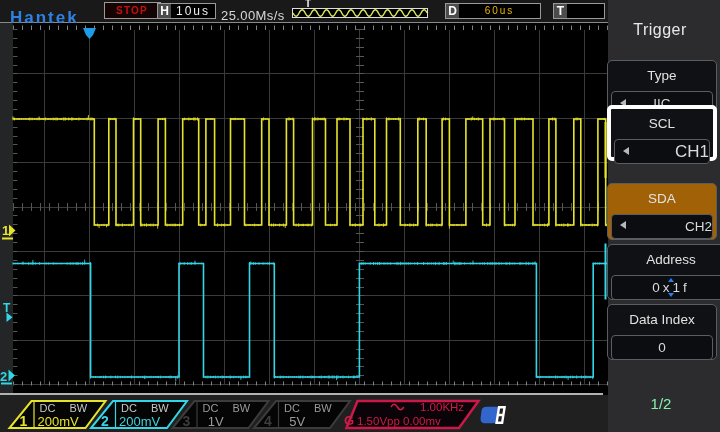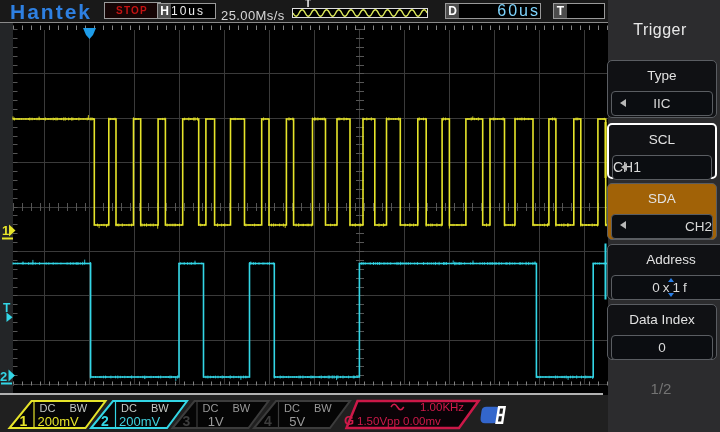--- a/index.html
+++ b/index.html
@@ -2,36 +2,36 @@
 <html><head><meta charset="utf-8"><style>
 *{margin:0;padding:0;box-sizing:border-box}
 body{width:720px;height:432px;background:#000;font-family:"Liberation Sans",sans-serif;overflow:hidden}
 #scr{position:relative;width:720px;height:432px;background:#1b1b1b}
 .abs{position:absolute}
 </style></head><body>
 <div id="scr">
 
 <div class="abs" style="left:0;top:0;width:608px;height:23px;background:#191919"></div>
 <div class="abs" style="left:0;top:22px;width:608px;height:1.5px;background:#8a8a8a"></div>
-<div class="abs" style="left:10px;top:0px;font-size:21px;font-weight:bold;color:#2e80e2;letter-spacing:2px">Hantek</div>
+<div class="abs" style="left:10px;top:8px;font-size:17px;font-weight:bold;color:#2e80e2;letter-spacing:2px">Hantek</div>
 <div class="abs" style="left:103.5px;top:1.5px;width:57px;height:17px;border:1px solid #999;background:#150404;text-align:center;line-height:15px;font-size:10px;font-weight:bold;color:#c31212;letter-spacing:1.2px">STOP</div>
 <div class="abs" style="left:157px;top:3px;width:59px;height:16px;border:1px solid #999;background:#000;display:flex">
  <div style="width:13px;background:#4c4c4c;color:#fff;font-weight:bold;font-size:12px;text-align:center;line-height:14px">H</div>
- <div style="flex:1;color:#eee;font-size:12px;line-height:14px;letter-spacing:2px">10us</div>
+ <div style="flex:1;color:#eee;font-size:12px;text-align:center;line-height:14px;letter-spacing:2px">10us</div>
 </div>
 <div class="abs" style="left:221px;top:7.5px;font-size:13px;letter-spacing:0.4px;color:#d8d8d8">25.00Ms/s</div>
 <div class="abs" style="left:292px;top:8px;width:136px;height:10px;border:1px solid #dedede;background:#000">
  <svg width="134" height="8" viewBox="0 0 134 8" style="display:block">
         <path d="M0 4 q3.05 6.6 6.1 0 q3.05 -6.6 6.1 0 q3.05 6.6 6.1 0 q3.05 -6.6 6.1 0 q3.05 6.6 6.1 0 q3.05 -6.6 6.1 0 q3.05 6.6 6.1 0 q3.05 -6.6 6.1 0 q3.05 6.6 6.1 0 q3.05 -6.6 6.1 0 q3.05 6.6 6.1 0 q3.05 -6.6 6.1 0 q3.05 6.6 6.1 0 q3.05 -6.6 6.1 0 q3.05 6.6 6.1 0 q3.05 -6.6 6.1 0 q3.05 6.6 6.1 0 q3.05 -6.6 6.1 0 q3.05 6.6 6.1 0 q3.05 -6.6 6.1 0 q3.05 6.6 6.1 0 q3.05 -6.6 6.1 0 " stroke="#dce85a" stroke-width="1.4" fill="none"></path>
       </svg>
 </div>
 <div class="abs" style="left:305px;top:-2px;font-size:10px;font-weight:bold;color:#f0f0f0">T</div>
 <div class="abs" style="left:445px;top:3px;width:96px;height:16px;border:1px solid #999;background:#000;display:flex">
  <div style="width:13px;background:#4c4c4c;color:#fff;font-weight:bold;font-size:12px;text-align:center;line-height:14px">D</div>
- <div style="flex:1;color:#7dd3fc;font-size:16px;text-align:right;line-height:14px;letter-spacing:2px">60us</div>
+ <div style="flex:1;color:#eab308;font-size:10px;text-align:center;line-height:14px;letter-spacing:2px">60us</div>
 </div>
 <div class="abs" style="left:553px;top:3px;width:52px;height:16px;border:1px solid #999;background:#000;display:flex">
  <div style="width:13px;background:#4c4c4c;color:#fff;font-weight:bold;font-size:12px;text-align:center;line-height:14px">T</div>
 </div>
 
 <svg width="612" height="373" viewBox="0 23 612 373" style="position:absolute;left:0;top:23px">
       <rect x="0" y="23" width="612" height="373" fill="#000"></rect>
       <rect x="0" y="23" width="13" height="373" fill="#232527"></rect>
       <path d="M44.5 30V384.5 M89.5 30V384.5 M134.5 30V384.5 M179.5 30V384.5 M224.5 30V384.5 M269.5 30V384.5 M314.5 30V384.5 M359.5 30V384.5 M404.5 30V384.5 M449.5 30V384.5 M494.5 30V384.5 M539.5 30V384.5 M584.5 30V384.5" stroke="#3a3a3a" stroke-width="1"></path>
       <path d="M13 73.50H608 M13 118.50H608 M13 162.50H608 M13 207.50H608 M13 251.50H608 M13 295.50H608 M13 340.50H608 M13 384.50H608" stroke="#3a3a3a" stroke-width="1"></path>
@@ -60,37 +60,37 @@
 
 <div class="abs" style="left:0;top:393px;width:603px;height:1.5px;background:#b2b2b2"></div>
 <div class="abs" style="left:0;top:395px;width:608px;height:37px;background:#202020"></div>
 
 <div class="abs" style="left:608px;top:0;width:112px;height:432px;background:#2c2c2e"></div>
 <div class="abs" style="left:602px;top:21px;width:116px;text-align:center;font-size:16px;letter-spacing:0.5px;color:#e8e8e8">Trigger</div>
 <div class="abs" style="left:607px;top:60px;width:110px;height:58px;background:#101114;border:1px solid #5a5d62;border-radius:5px">
 <div style="height:30px;text-align:center;line-height:30px;font-size:13.5px;color:#e2e2e2">Type</div>
 <div style="position:absolute;left:3px;top:30px;right:3px;height:25px;background:#0b0d11;border:1px solid #5a5d62;border-radius:4px;text-align:center;line-height:23px;font-size:13.5px;color:#dadada"><span style="position:absolute;left:8px;top:50%;margin-top:-5px;width:0;height:0;border-top:4px solid transparent;border-bottom:4px solid transparent;border-right:6.5px solid #b8b8b8"></span>IIC</div>
 </div>
-    <div class="abs" style="left:607px;top:123px;width:110px;height:56px;background:#101114;border:2px solid #ffffff;border-radius:5px">
+    <div class="abs" style="left:607px;top:105px;width:110px;height:56px;background:#101114;border:4px solid #ffffff;border-radius:5px">
 <div style="height:30px;text-align:center;line-height:30px;font-size:13.5px;color:#e2e2e2">SCL</div>
-<div style="position:absolute;left:3px;top:30px;right:3px;height:25px;background:#0b0d11;border:1px solid #5a5d62;border-radius:4px;text-align:left;line-height:23px;font-size:14px;color:#dadada"><span style="position:absolute;left:8px;top:50%;margin-top:-5px;width:0;height:0;border-top:4px solid transparent;border-bottom:4px solid transparent;border-right:6.5px solid #b8b8b8"></span>CH1</div>
+<div style="position:absolute;left:3px;top:30px;right:3px;height:25px;background:#0b0d11;border:1px solid #5a5d62;border-radius:4px;text-align:right;line-height:23px;font-size:17px;color:#dadada"><span style="position:absolute;left:8px;top:50%;margin-top:-5px;width:0;height:0;border-top:4px solid transparent;border-bottom:4px solid transparent;border-right:6.5px solid #b8b8b8"></span>CH1</div>
 </div>
     <div class="abs" style="left:607px;top:182.5px;width:110px;height:57px;background:#a16207;border:1px solid #5a5d62;border-radius:5px">
 <div style="height:30px;text-align:center;line-height:30px;font-size:13.5px;color:#e2e2e2">SDA</div>
 <div style="position:absolute;left:3px;top:30px;right:3px;height:25px;background:#0b0d11;border:1px solid #5a5d62;border-radius:4px;text-align:right;line-height:23px;font-size:13.5px;color:#dadada"><span style="position:absolute;left:8px;top:50%;margin-top:-5px;width:0;height:0;border-top:4px solid transparent;border-bottom:4px solid transparent;border-right:6.5px solid #b8b8b8"></span>CH2</div>
 </div>
     <div class="abs" style="left:607px;top:243.5px;width:128px;height:56px;background:#101114;border:1px solid #5a5d62;border-radius:5px">
 <div style="height:30px;text-align:center;line-height:30px;font-size:13.5px;color:#e2e2e2">Address</div>
 <div style="position:absolute;left:3px;top:30px;right:3px;height:25px;background:#0b0d11;border:1px solid #5a5d62;border-radius:4px;text-align:center;line-height:23px;font-size:13.5px;color:#dadada"><span style="letter-spacing:3px">0x1f</span><span style="position:absolute;left:56px;top:2px;width:0;height:0;border-left:3.5px solid transparent;border-right:3.5px solid transparent;border-bottom:4px solid #2a7fe6"></span><span style="position:absolute;left:56px;bottom:2px;width:0;height:0;border-left:3.5px solid transparent;border-right:3.5px solid transparent;border-top:4px solid #2a7fe6"></span></div>
 </div>
     <div class="abs" style="left:607px;top:303.5px;width:110px;height:56px;background:#101114;border:1px solid #5a5d62;border-radius:5px">
 <div style="height:30px;text-align:center;line-height:30px;font-size:13.5px;color:#e2e2e2">Data Index</div>
 <div style="position:absolute;left:3px;top:30px;right:3px;height:25px;background:#0b0d11;border:1px solid #5a5d62;border-radius:4px;text-align:center;line-height:23px;font-size:13.5px;color:#dadada">0</div>
 </div>
-<div class="abs" style="left:606px;top:380px;width:110px;text-align:center;font-size:15px;color:#737373">1/2</div>
+<div class="abs" style="left:606px;top:395px;width:110px;text-align:center;font-size:15px;color:#86efac">1/2</div>
 
 <svg class="abs" width="608" height="36" viewBox="0 396 608 36" style="left:0;top:396px" font-family="Liberation Sans, sans-serif">
       <path d="M31.5 401 H105.5 L85.5 428 H9.5 Z" fill="#050505" stroke="#e6e42a" stroke-width="2"></path>
       <line x1="35.0" y1="402" x2="18.0" y2="427" stroke="#e6e42a" stroke-width="1.2" opacity="0"></line>
       <line x1="34.0" y1="402" x2="34.0" y2="427" stroke="#e6e42a" stroke-width="1.2"></line>
       <text x="19.5" y="426" font-size="14" font-weight="bold" fill="#e6e42a">1</text>
       <text x="39.5" y="412" font-size="11" fill="#c4c8c4">DC</text>
       <text x="69.5" y="412" font-size="11" fill="#c4c8c4">BW</text>
       <text x="37.5" y="426" font-size="13" fill="#e6e42a">200mV</text>
       <path d="M113 401 H187 L167 428 H91 Z" fill="#050505" stroke="#33d6e6" stroke-width="2"></path>

